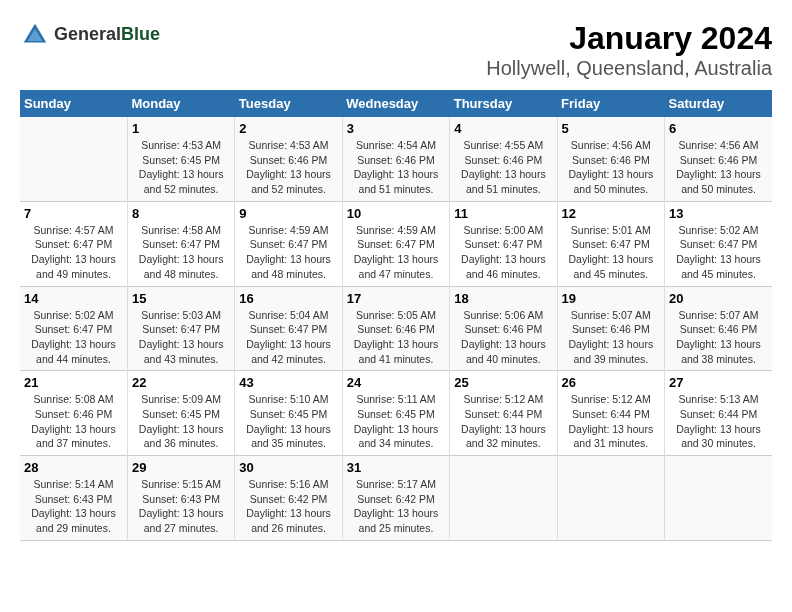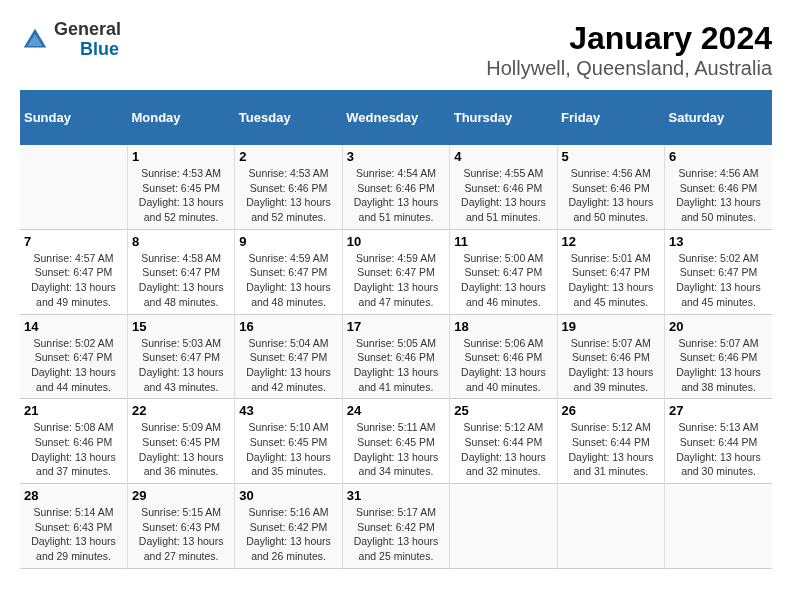--- a/index.html
+++ b/index.html
@@ -16,21 +16,21 @@
       align-items: flex-start;
       margin-bottom: 10px;
     }
     .logo {
       display: flex;
       align-items: center;
       gap: 4px;
     }
     .logo-text {
       display: flex;
-      flex-direction: column;
+      flex-direction: row;
       font-size: 18px;
       font-weight: bold;
       color: #333;
       line-height: 1.1;
     }
     .logo-text span:first-child { color: #333; }
     .logo-icon {
       width: 30px;
       height: 30px;
     }
@@ -50,21 +50,21 @@
     table {
       width: 100%;
       border-collapse: collapse;
       font-size: 11px;
     }
     thead tr {
       background-color: #2c6fad;
       color: #fff;
     }
     thead th {
-      padding: 20px 4px;
+      padding: 6px 4px;
       text-align: left;
       font-size: 13px;
       font-weight: bold;
     }
     tbody tr {
       border-bottom: 1px solid #ccc;
     }
     tbody tr:nth-child(odd) {
       background-color: #f9f9f9;
     }
@@ -95,21 +95,21 @@
 <body>
 
 <div class="header-area">
   <div class="logo">
     <svg class="logo-icon" viewBox="0 0 40 40">
       <polygon points="20,5 35,30 5,30" fill="#2c6fad"></polygon>
       <polygon points="20,12 30,28 10,28" fill="#5a9fd4"></polygon>
     </svg>
     <div class="logo-text">
       <span>General</span>
-      <span style="color:#0369a1;margin-left:26px;">Blue</span>
+      <span style="color:#14532d;">Blue</span>
     </div>
   </div>
   <div class="title-area">
     <h1>January 2024</h1>
     <h2>Hollywell, Queensland, Australia</h2>
   </div>
 </div>
 
 <table>
   <thead>

